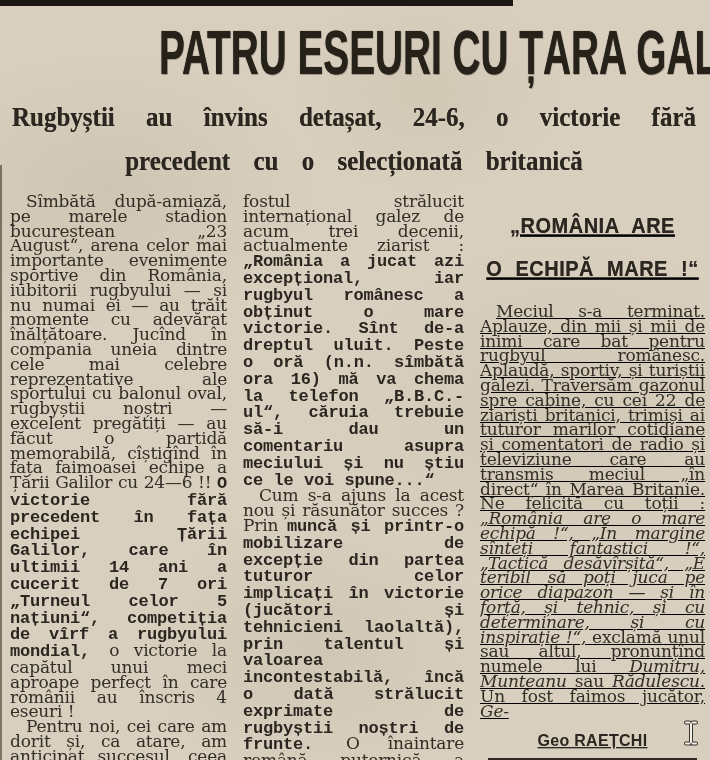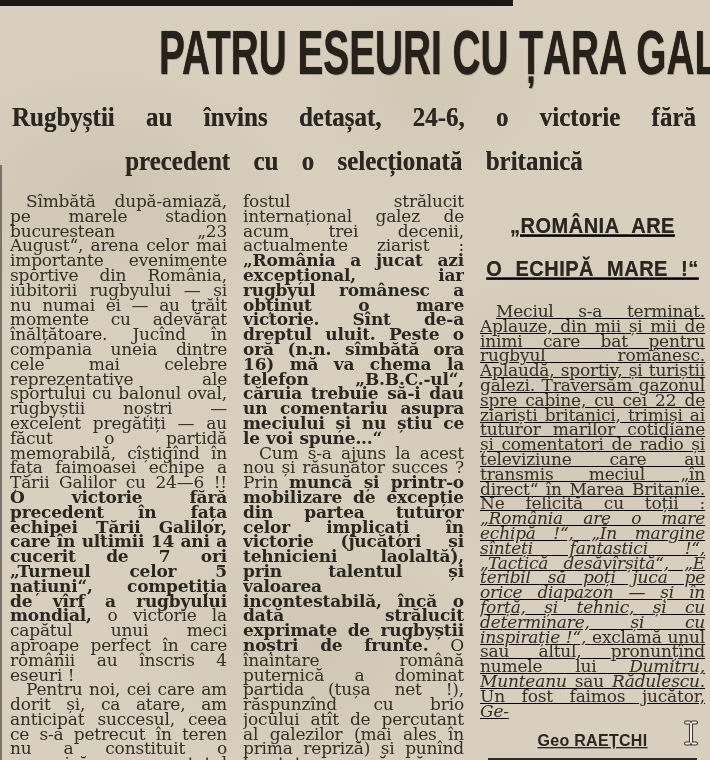--- a/index.html
+++ b/index.html
@@ -21,29 +21,29 @@
     font-size:57px;line-height:64px;color:#262119;white-space:nowrap;
     transform:scale(0.68,1.10);transform-origin:center;
     text-shadow:0 0 1px rgba(38,33,25,.85), 1px 1px 0 rgba(38,33,25,.25);
   }
   .subline{position:absolute;left:12px;right:14px;
     font-family:"Liberation Serif",serif;font-weight:700;font-size:25px;line-height:30px;
     color:#2b2620;transform:scaleY(1.12);transform-origin:top;
     text-shadow:0 0 .5px rgba(38,33,25,.7);}
   .subline.l1{top:100px;text-align:justify;text-align-last:justify;}
   .subline.l2{top:144px;text-align:center;word-spacing:17px;}
-  .columns{position:absolute;top:194px;left:10px;right:5px;bottom:0;display:flex;overflow:hidden;justify-content:space-between;}
+  .columns{position:absolute;top:194px;left:10px;right:5px;bottom:0;display:flex;gap:16px;overflow:hidden;}
   .col{overflow:hidden;}
   .col1{width:217px;flex:none;}
   .col2{width:221px;flex:none;}
   .col3{width:225px;flex:none;text-decoration:underline;}
   .body-par{margin:0;text-align:justify;font-size:17px;line-height:14.8px;
     color:#332e26;letter-spacing:-0.2px;word-spacing:0.5px;}
   .body-par.indent{text-indent:16px;}
-  .seg-b{font-weight:700;color:#2b2620;}
+  .seg-b{font-weight:700;color:#2b2620;font-family:Liberation Mono, monospace;}
   .seg-i{font-style:italic;}
   .col-heading{font-family:"Liberation Sans",sans-serif;font-weight:700;font-size:20px;
     line-height:43px;text-align:center;color:#2b2620;letter-spacing:.5px;word-spacing:7px;
     transform:scaleY(1.12);transform-origin:top;margin:8px 0 18px;
     text-shadow:0 0 .5px rgba(38,33,25,.7);}
   .byline{font-family:"Liberation Sans",sans-serif;font-weight:700;font-size:16px;
     text-align:center;margin-top:13px;color:#2b2620;letter-spacing:.3px;
     transform:scaleY(1.08);transform-origin:top;}
   .byline-rule{height:2px;background:#2e2a23;margin:9px 8px 6px;}
   .cursor{position:absolute;left:683px;top:720px;width:16px;height:26px;}

